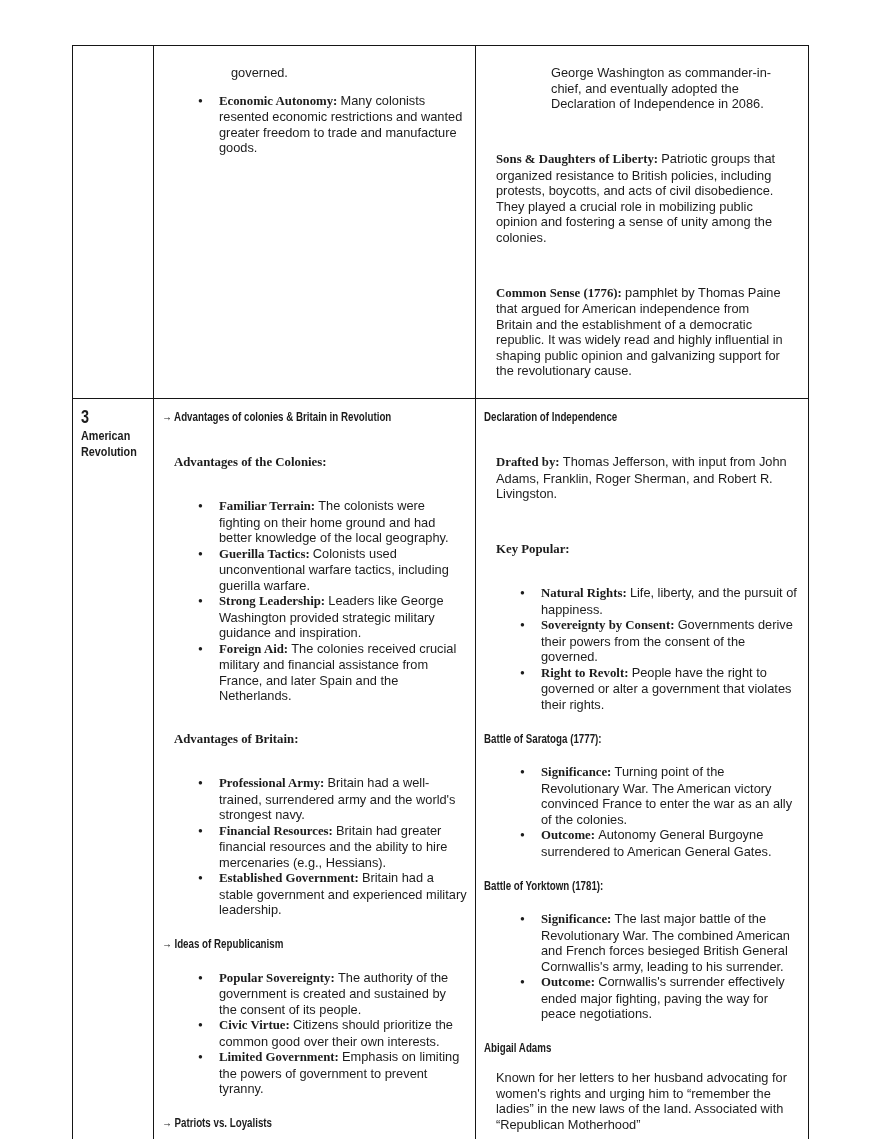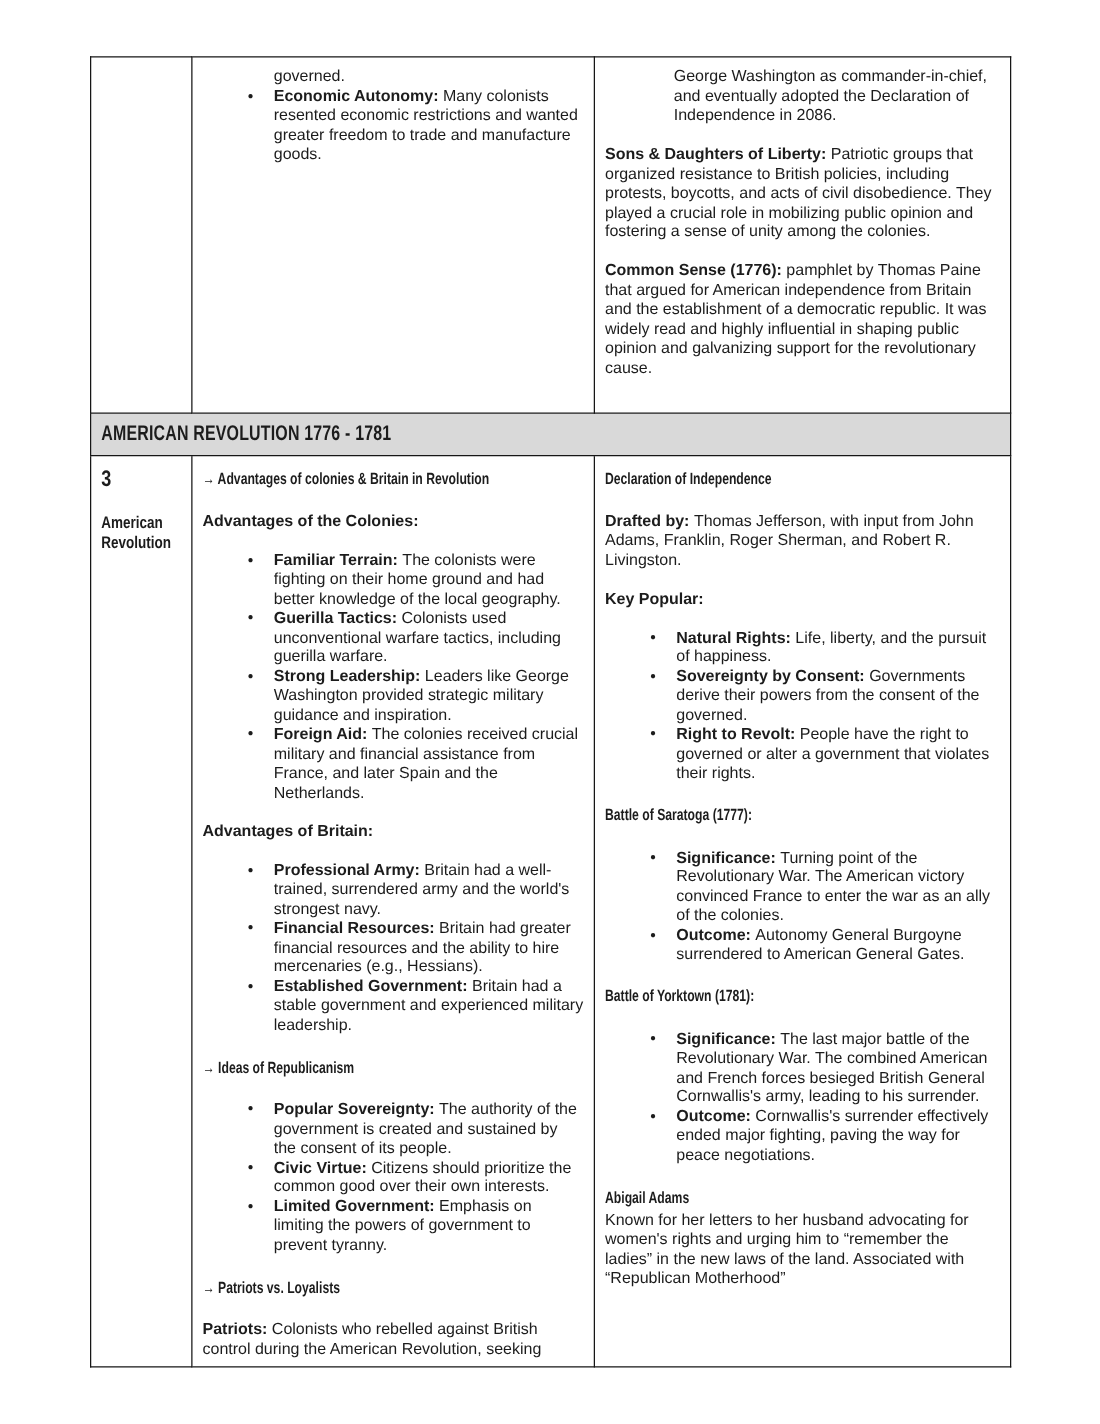--- a/index.html
+++ b/index.html
@@ -43,27 +43,27 @@
     display: inline-block;
     font-weight: 700;
     transform: scaleX(0.75);
     transform-origin: 0 0;
   }
   .band-label { font-size: 17px; white-space: nowrap; letter-spacing: 0.2px; }
   .h { font-size: 13px; line-height: 21px; margin: 0; }
   .h .cond { white-space: nowrap; }
   .num { font-size: 18px; line-height: 22px; }
   .num .cond { transform: scaleX(0.8); }
-  .title { font-size: 13.5px; line-height: 16px; margin-top: 16px; }
+  .title { font-size: 13.5px; line-height: 16px; }
   .title .cond { transform: scaleX(0.8); white-space: normal; }
-  .para { margin: 0; }
+  .para { margin: 12px; }
   .para.indent { padding-left: 55px; }
   .para.listtext { padding-left: 57px; }
   .sp { height: 15.5px; }
-  .b { font-weight: 700; }
+  .b { font-weight: 700; font-family: Liberation Serif, serif; }
   ul.doc-list { margin: 0; padding: 0; list-style: none; }
   ul.doc-list li { position: relative; padding-left: 57px; }
   ul.doc-list li .bullet {
     position: absolute;
     left: 36px;
     top: 0;
     font-size: 8px;
     line-height: 15.5px;
   }
 </style>
@@ -85,23 +85,20 @@
             <li><span class="bullet">●</span><span class="b">Economic Autonomy: </span><span>Many colonists resented economic restrictions and wanted greater freedom to trade and manufacture goods.</span></li>
           </ul>
         </td>
         <td>
           <div class="para indent"><span>George Washington as commander-in-chief, and eventually adopted the Declaration of Independence in 2086.</span></div>
           <div class="sp"></div>
           <div class="para"><span class="b">Sons &amp; Daughters of Liberty: </span><span>Patriotic groups that organized resistance to British policies, including protests, boycotts, and acts of civil disobedience. They played a crucial role in mobilizing public opinion and fostering a sense of unity among the colonies.</span></div>
           <div class="sp"></div>
           <div class="para"><span class="b">Common Sense (1776): </span><span>pamphlet by Thomas Paine that argued for American independence from Britain and the establishment of a democratic republic. It was widely read and highly influential in shaping public opinion and galvanizing support for the revolutionary cause.</span></div>
         </td>
-      </tr>
-      <tr class="row-1">
-        <td colspan="3" class="band-cell"><span class="cond band-label">AMERICAN REVOLUTION 1776 - 1781</span></td>
       </tr>
       <tr class="row-2">
         <td>
           <div class="num"><span class="cond">3</span></div>
           <div class="title"><span class="cond">American Revolution</span></div>
         </td>
         <td>
           <div class="h"><span class="cond">→ Advantages of colonies &amp; Britain in Revolution</span></div>
           <div class="sp"></div>
           <div class="para"><span class="b">Advantages of the Colonies:</span></div>

